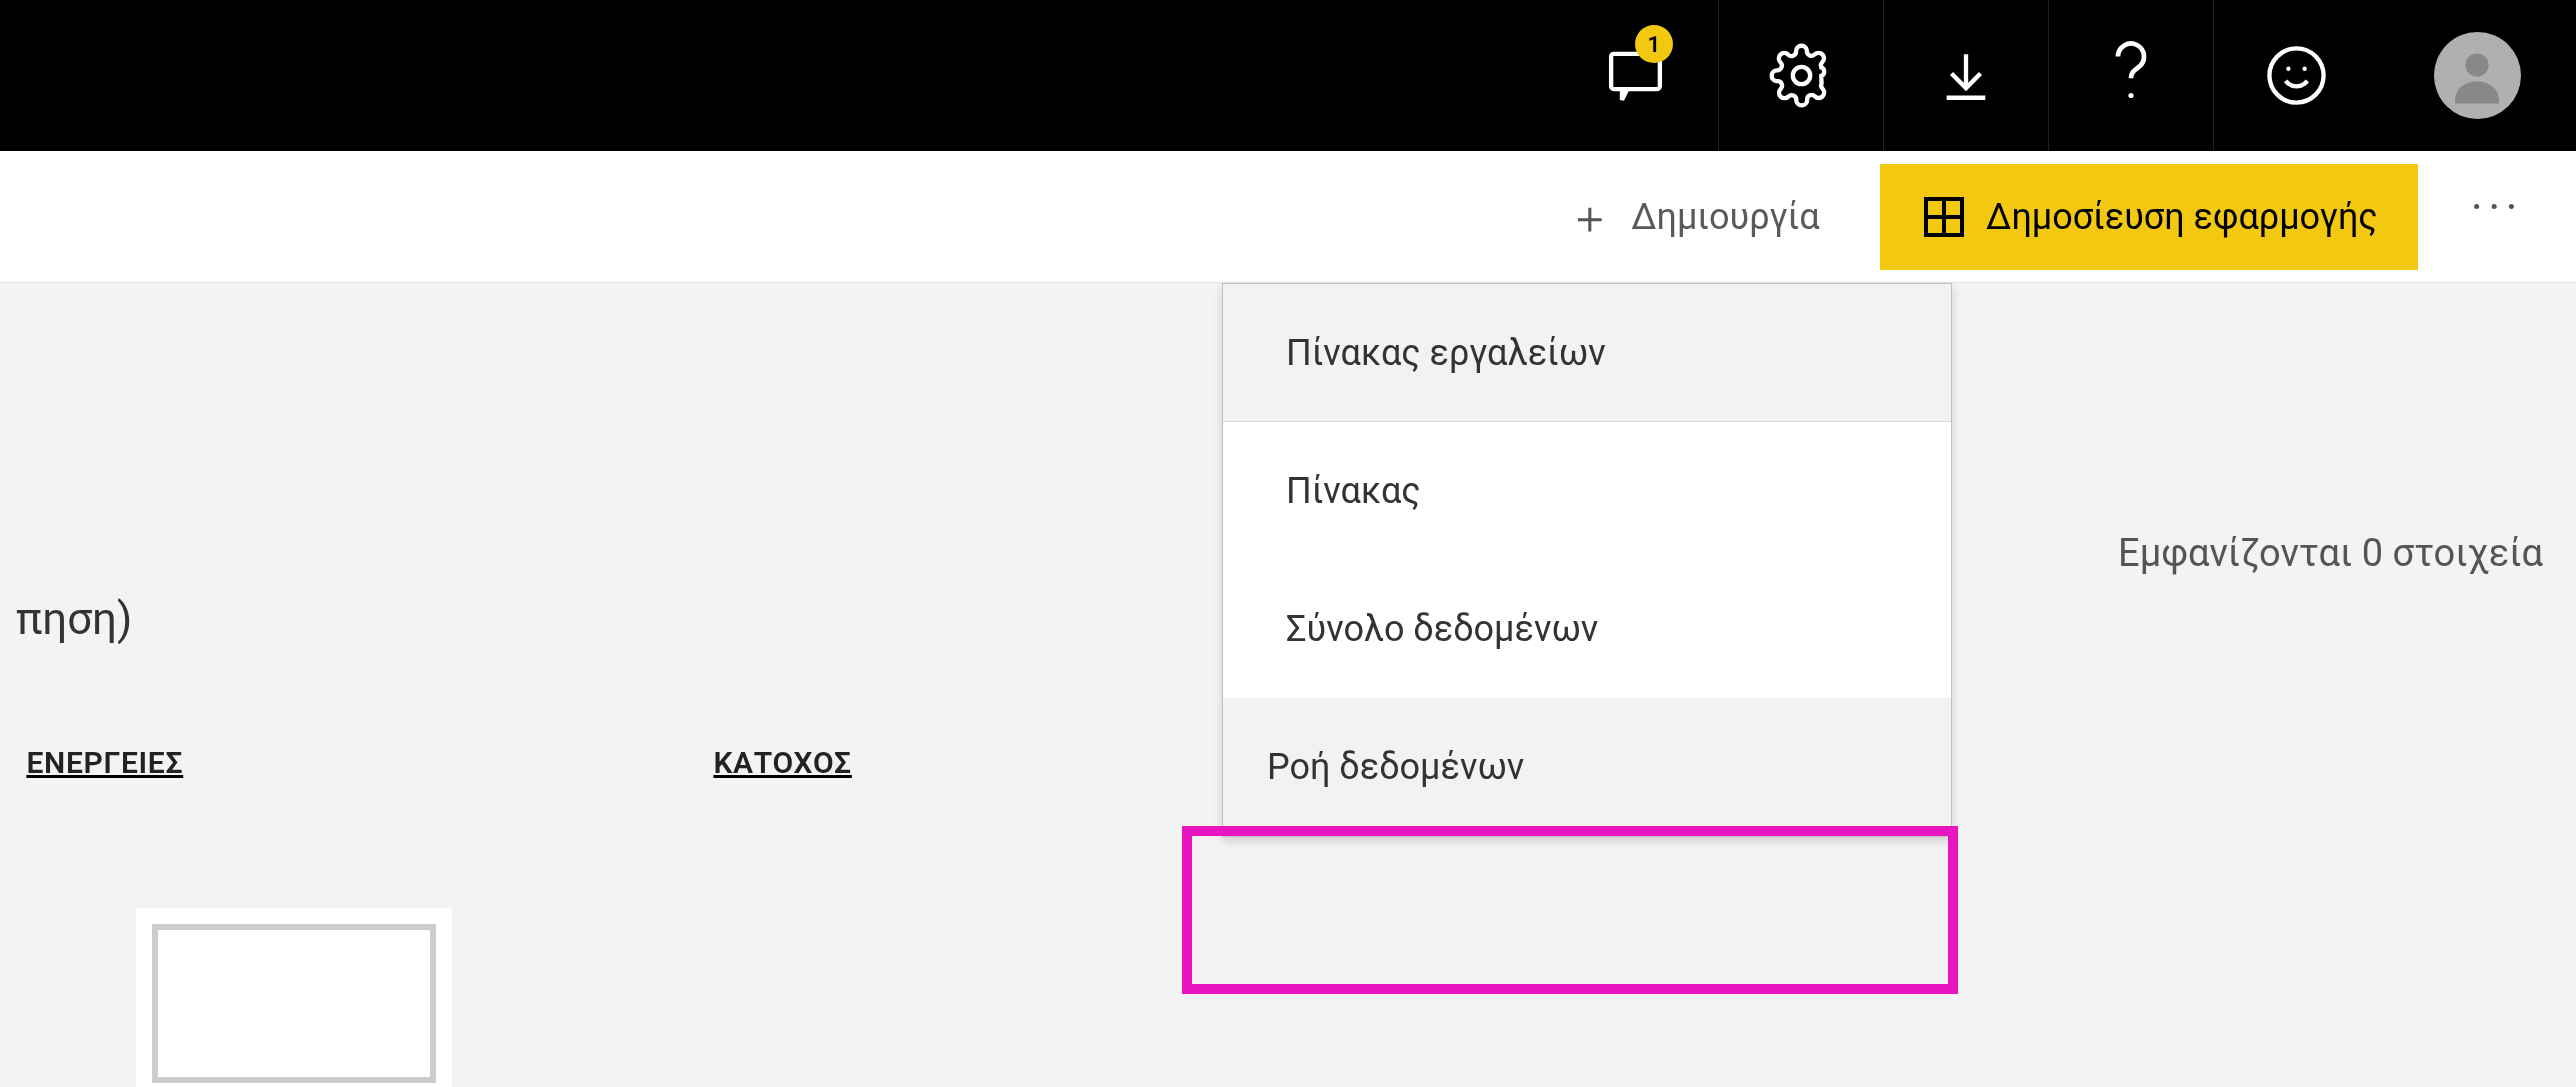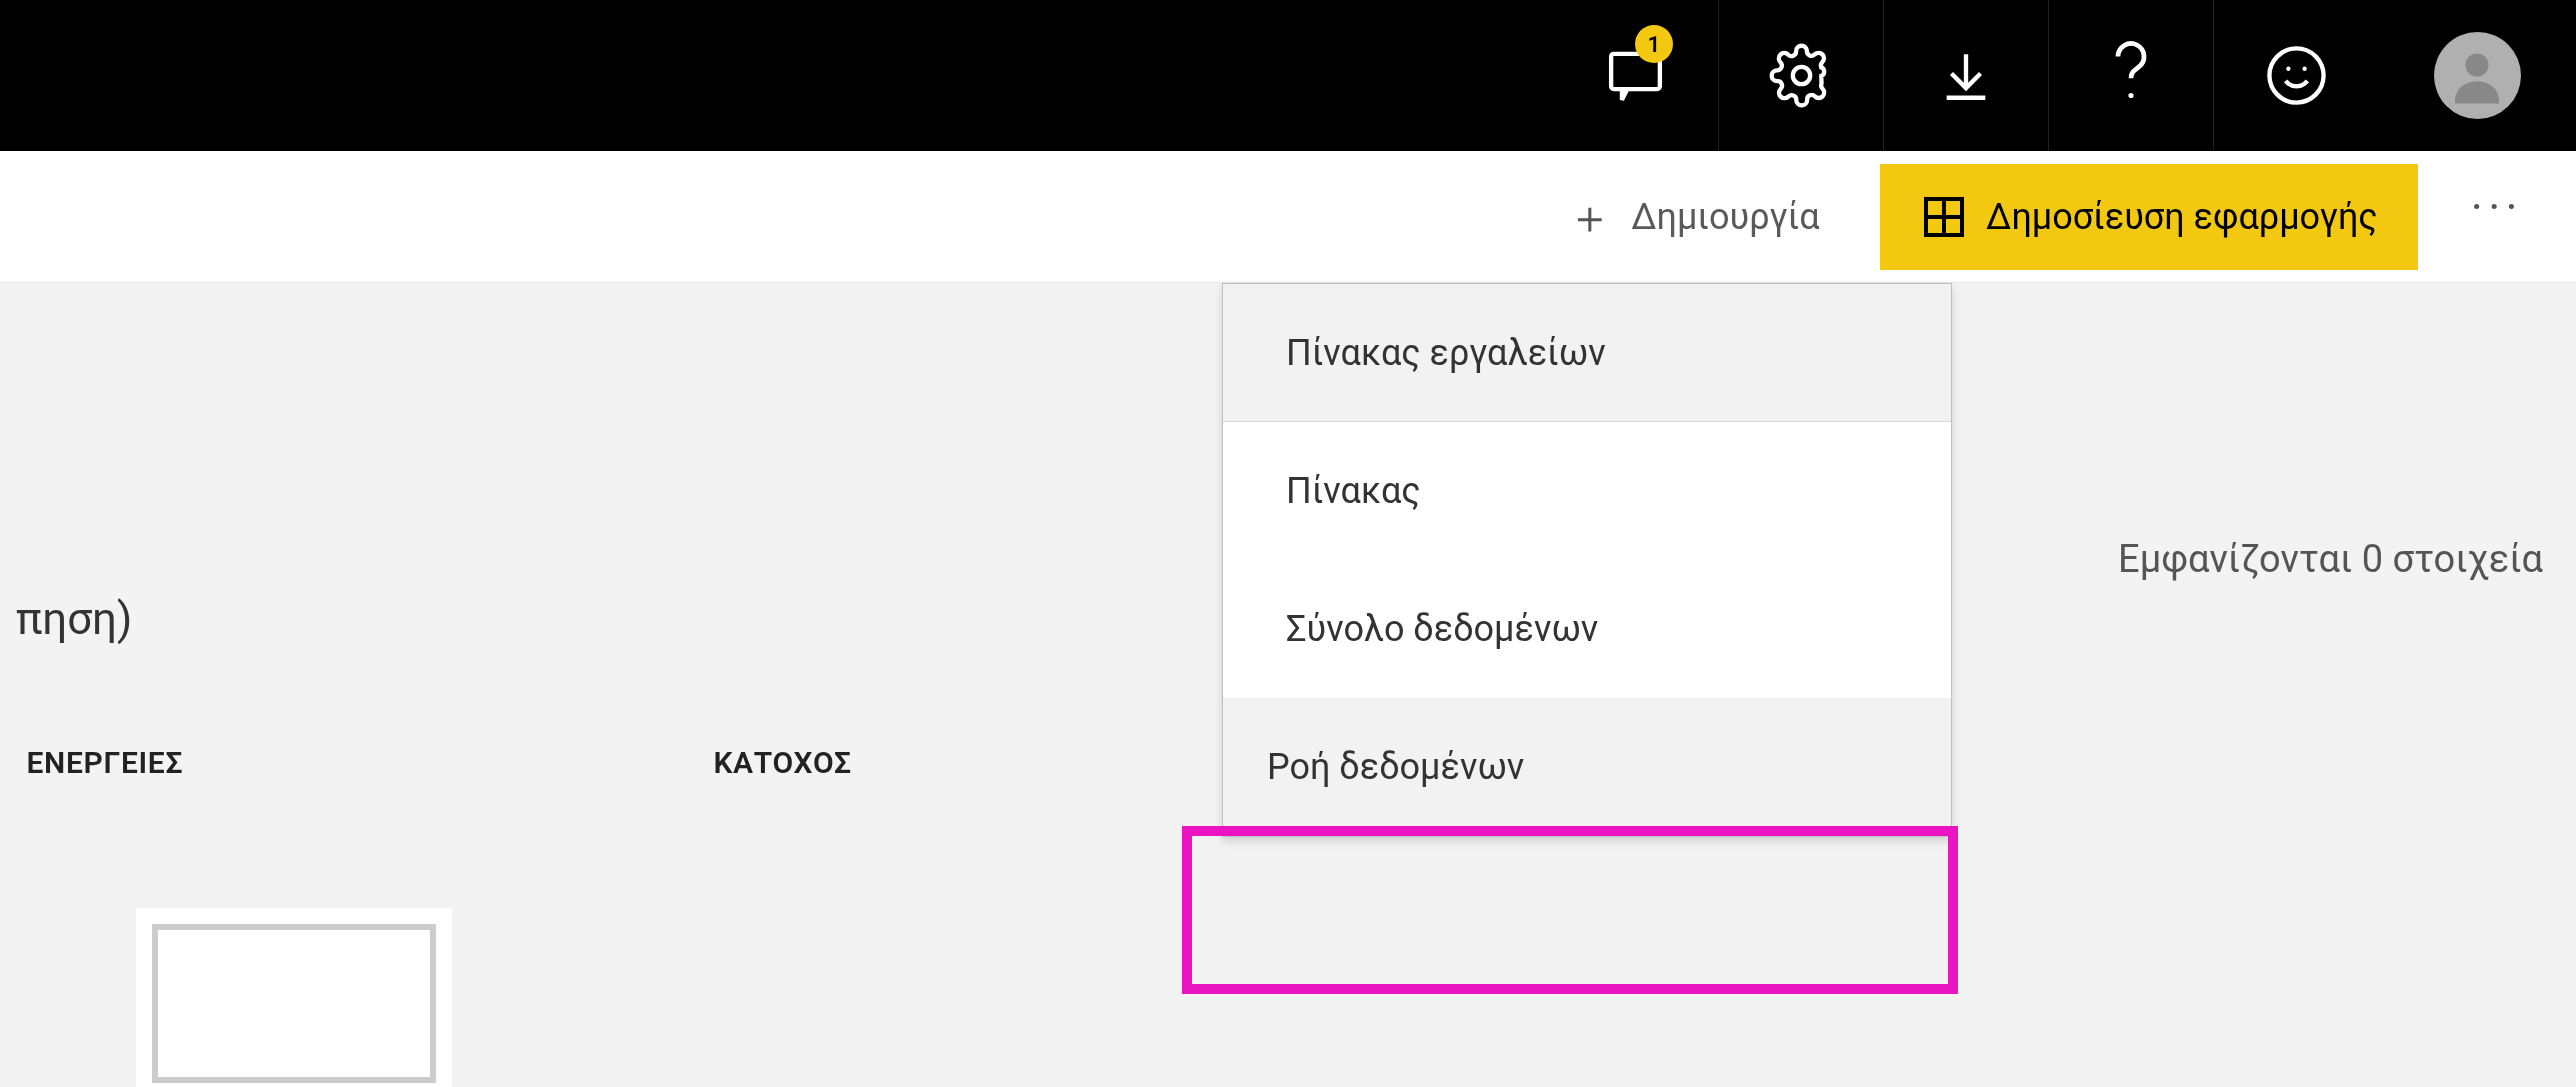--- a/index.html
+++ b/index.html
@@ -118,39 +118,40 @@
       left: 16px;
       top: 310px;
       font-size: 44px;
       color: #333;
     }
     .col-headers {
       position: absolute;
       top: 462px;
       left: 0;
       display: flex;
+      text-decoration: underline;
     }
     .col-actions {
       margin-left: 26.4px;
       font-size: 30px;
       font-weight: 600;
       letter-spacing: 0.7px;
       color: #222;
       width: 687px;
     }
     .col-owner {
       font-size: 30px;
       font-weight: 600;
       letter-spacing: 0.7px;
       color: #222;
     }
     .items-count {
       position: absolute;
       right: 33px;
-      top: 254px;
+      top: 248px;
       font-size: 38px;
       color: #555;
     }
     .preview-rect {
       position: absolute;
       left: 152px;
       top: 641px;
       width: 284px;
       height: 159px;
       background: #fff;

